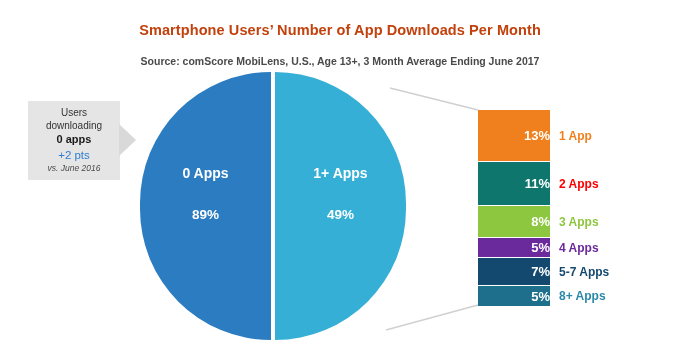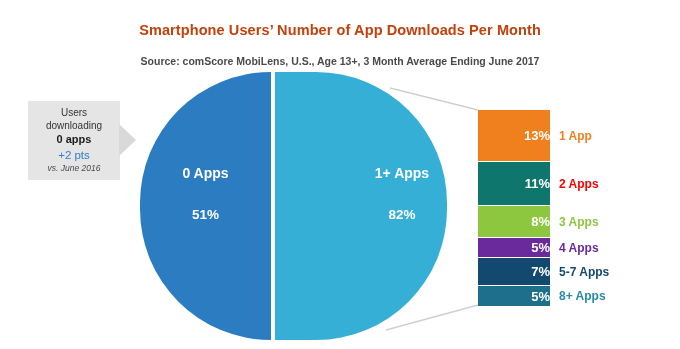--- a/index.html
+++ b/index.html
@@ -105,25 +105,25 @@
   <div class="callout-arrow" style="border-left-color: rgb(217, 217, 217);"></div>
 
   <svg class="leaders" viewBox="0 0 680 349">
     <line x1="390" y1="88" x2="478" y2="110" stroke="#d0d0d0" stroke-width="1.3"></line>
     <line x1="386" y1="330" x2="478" y2="305" stroke="#d0d0d0" stroke-width="1.3"></line>
   </svg>
 
   <div class="pie-wrap">
     <div class="pie-half pie-left" style="background: rgb(43, 124, 193);">
       <div class="slice-label slice-name">0 Apps</div>
-      <div class="slice-label slice-pct">51%</div>
+      <div class="slice-label slice-pct">89%</div>
     </div>
-    <div class="pie-half pie-right" style="background: rgb(53, 175, 214); padding-left: 41px;">
+    <div class="pie-half pie-right" style="background: rgb(53, 175, 214);">
       <div class="slice-label slice-name">1+ Apps</div>
-      <div class="slice-label slice-pct">82%</div>
+      <div class="slice-label slice-pct">49%</div>
     </div>
   </div>
 
   <div class="bars">
     <div class="bar" style="top: 0px; height: 52px; background: rgb(240, 128, 30);">
         <span>13%</span>
       </div>
     <div class="bar" style="top: 52px; height: 44px; background: #0f766e;">
         <span>11%</span>
       </div>

